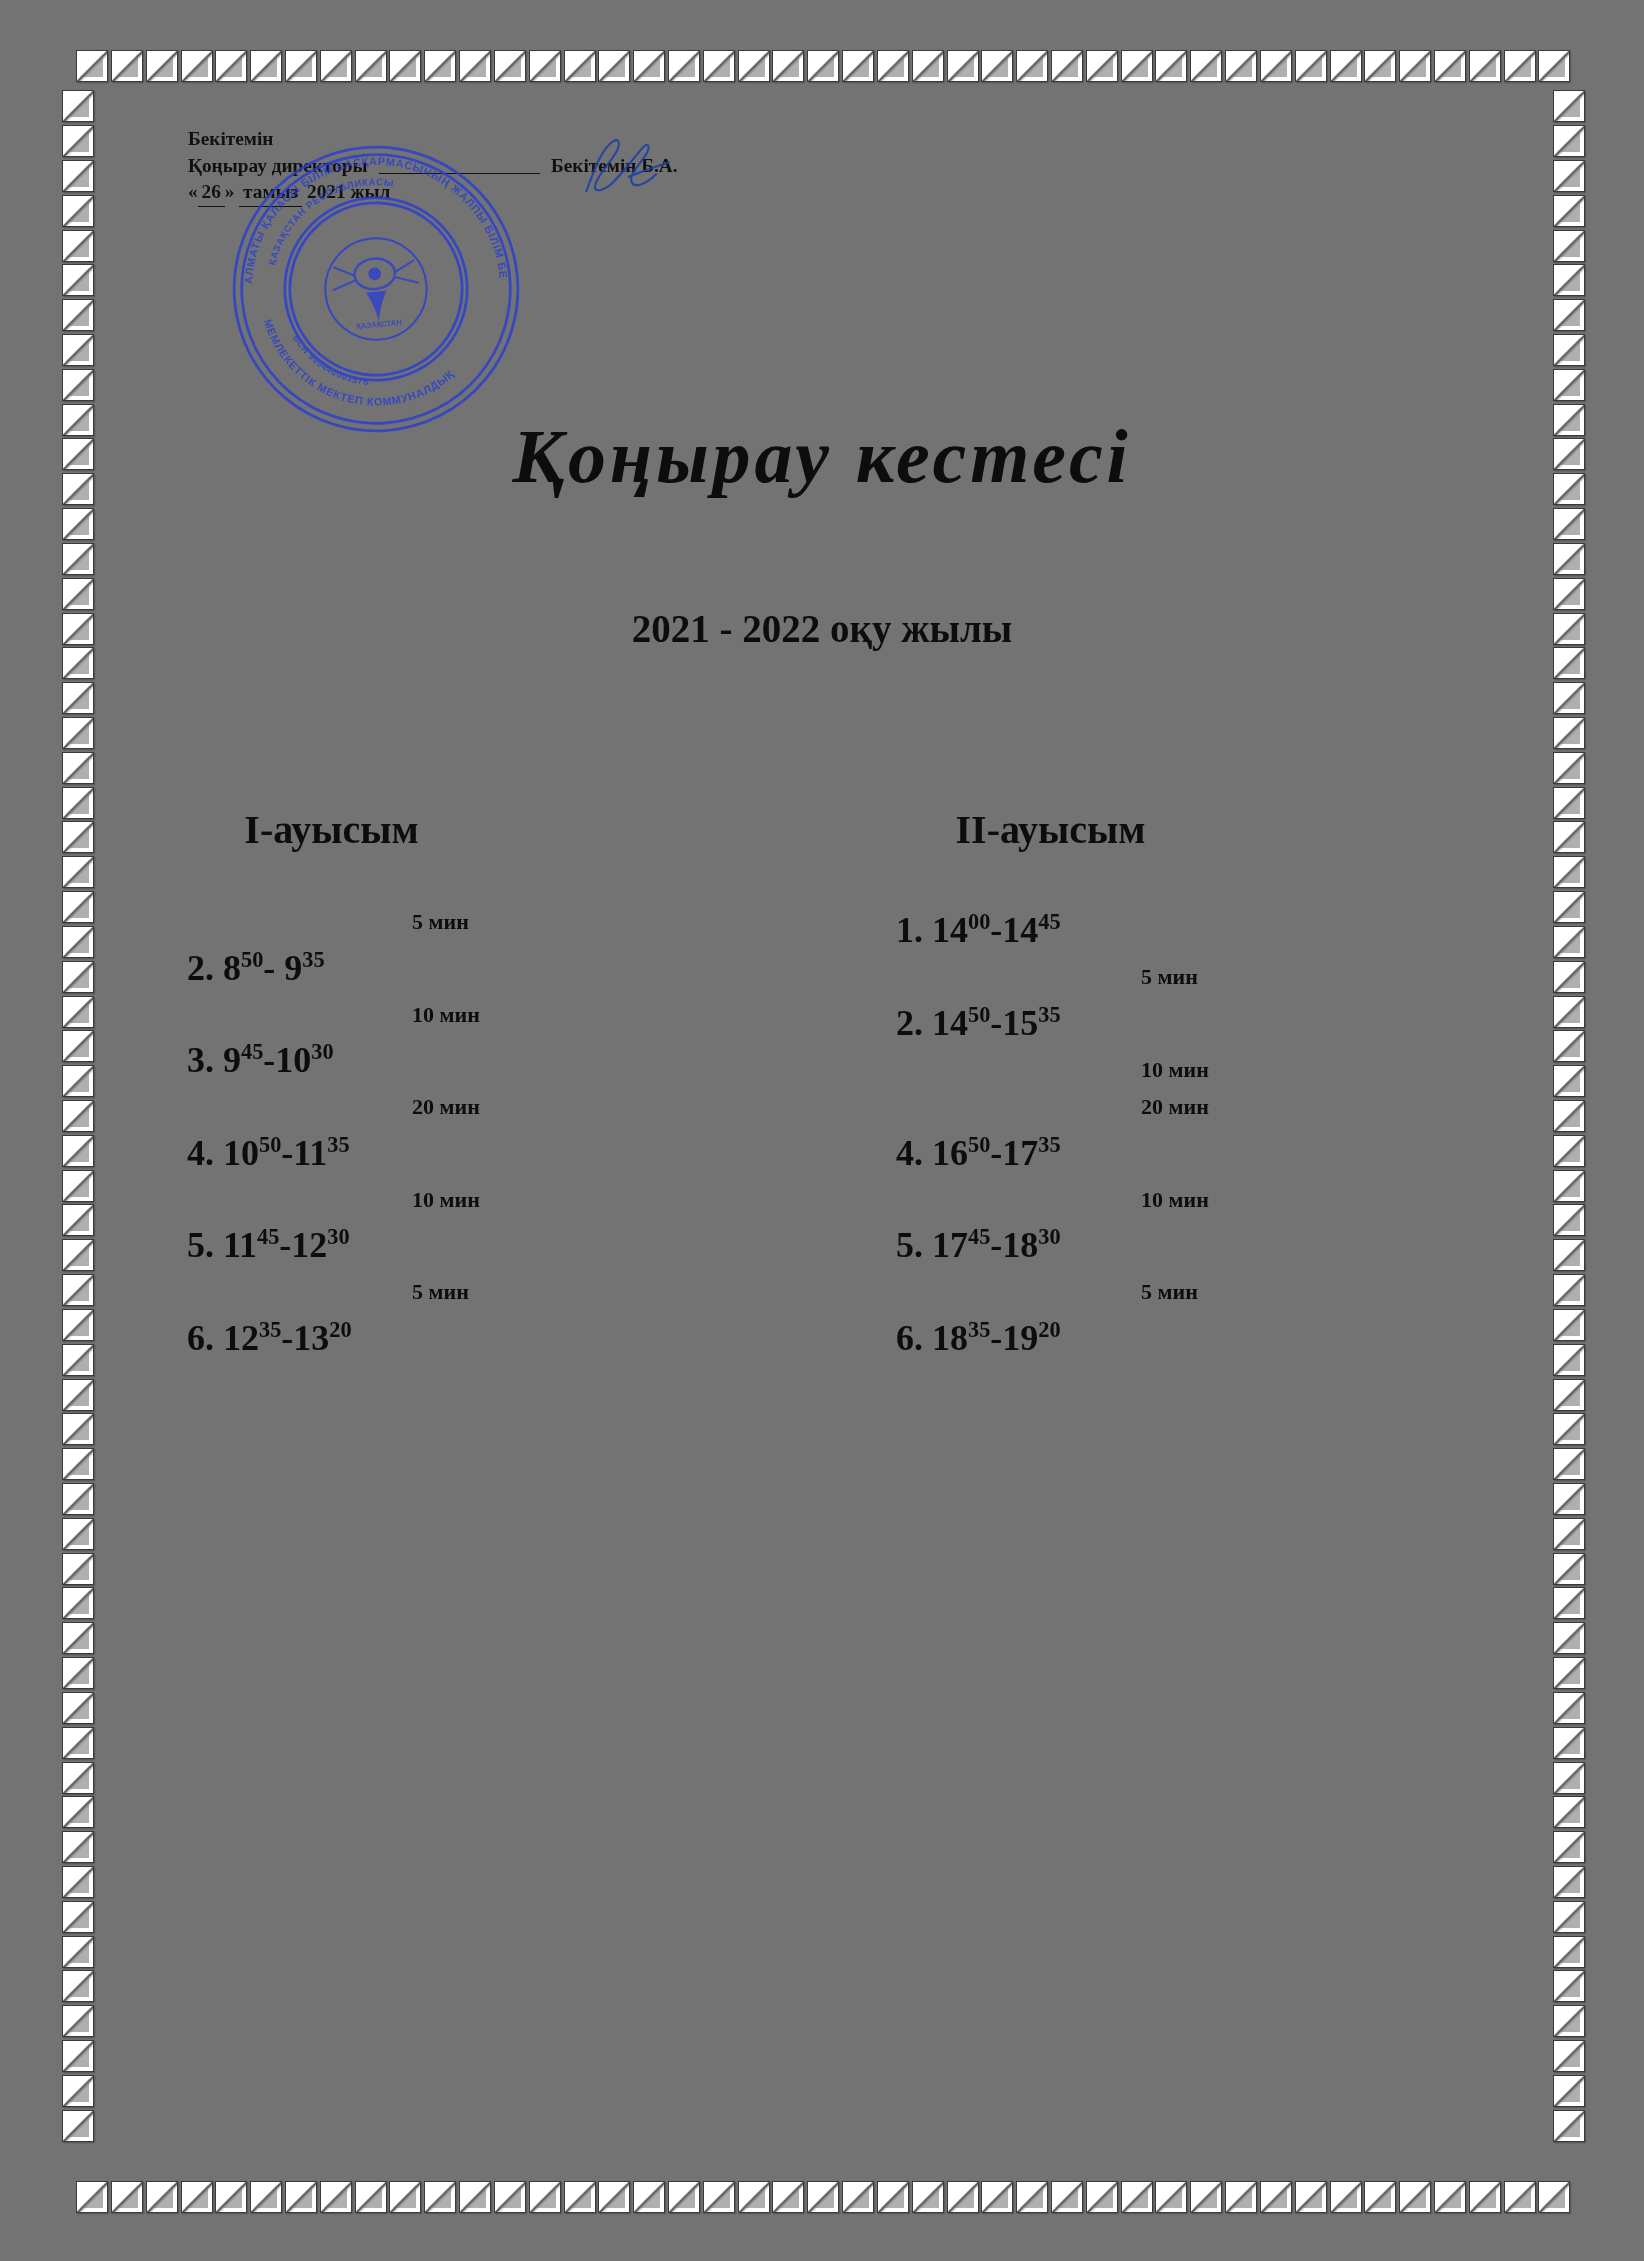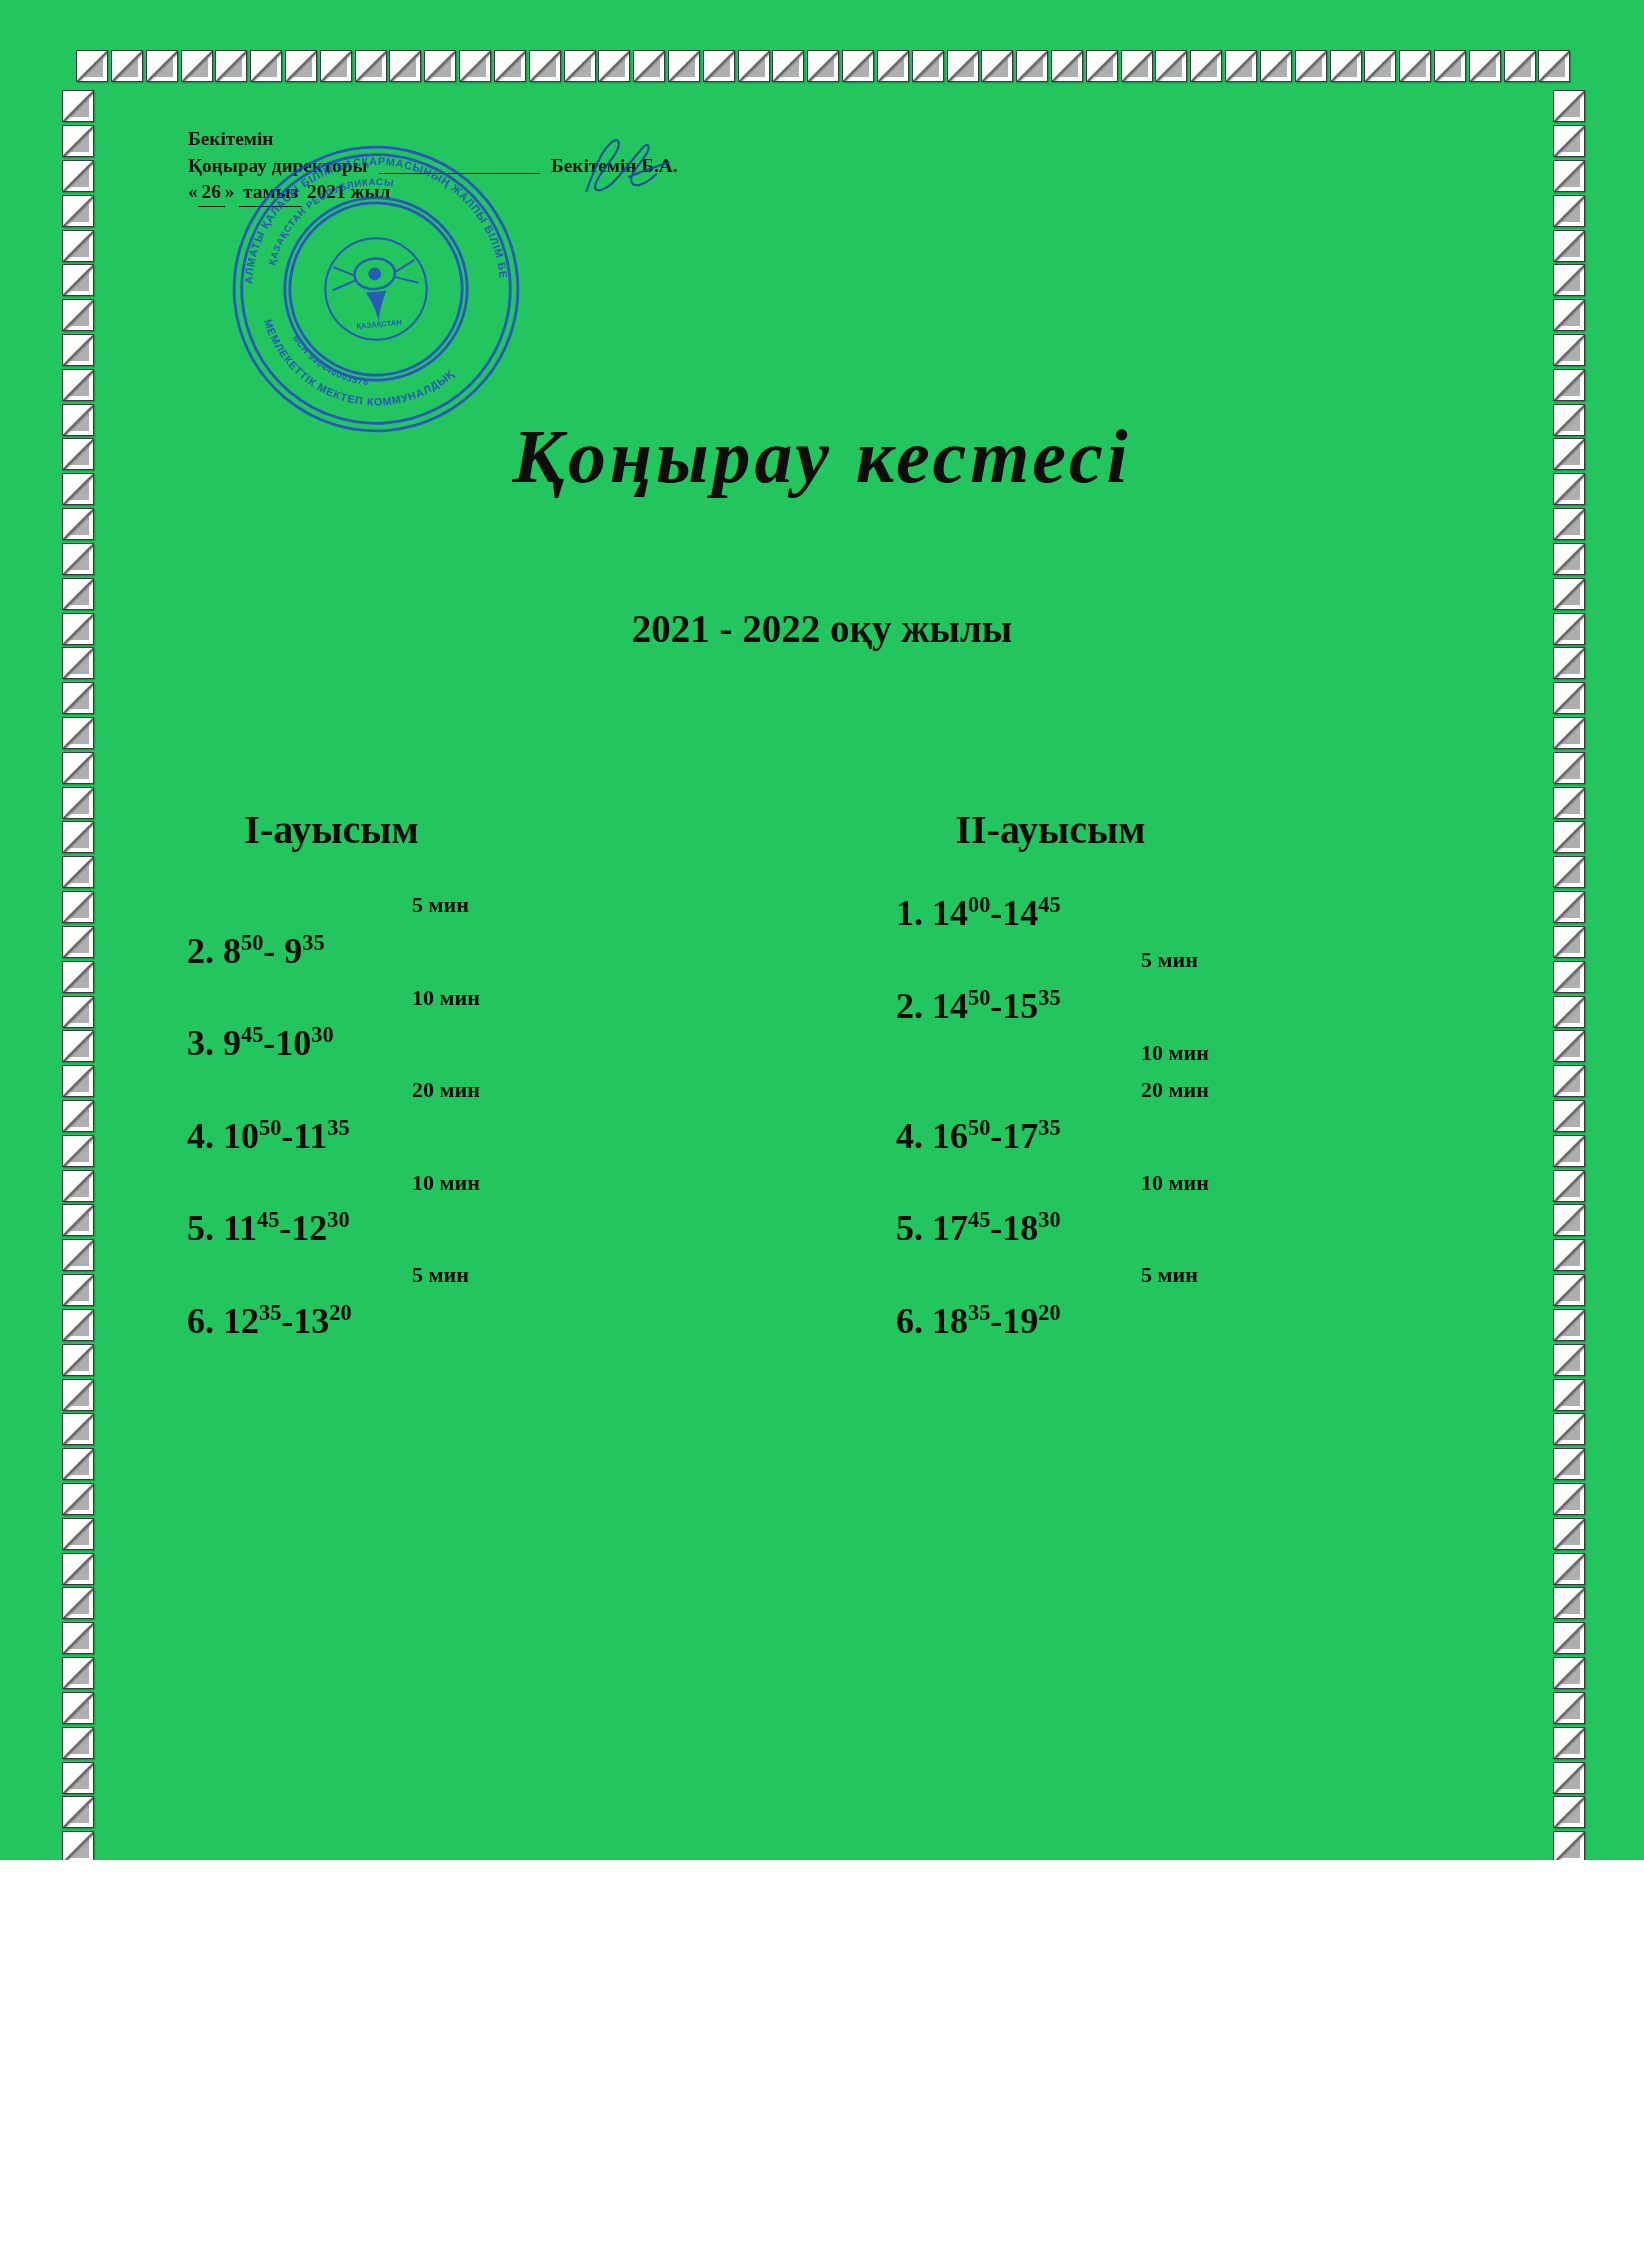--- a/index.html
+++ b/index.html
@@ -6,22 +6,22 @@
     margin: 0;
     padding: 0;
     background: #ffffff;
   }
   body {
     font-family: "Liberation Serif", serif;
   }
   .page {
     position: relative;
     width: 1644px;
-    height: 1860px;
-    background: #22c55e;
+    height: 2261px;
+    background: #737373;
     overflow: hidden;
   }
 
   
   .border-layer {
     position: absolute;
     inset: 0;
     pointer-events: none;
   }
   .sq {
@@ -124,21 +124,21 @@
   }
   .shift.left  { left: 148px; }
   .shift.right { left: 825px; }
 
   .shift-title {
     text-align: center;
     font-family: "Liberation Serif", serif;
     font-weight: bold;
     font-size: 40px;
     color: #0d0d0d;
-    margin-bottom: 39px;
+    margin-bottom: 56px;
   }
   .shift.left .shift-title  { padding-right: 213px; }
   .shift.right .shift-title { padding-right: 129px; }
 
   .lesson {
     font-family: "Liberation Serif", serif;
     font-weight: bold;
     font-size: 36px;
     color: #0d0d0d;
     white-space: nowrap;

